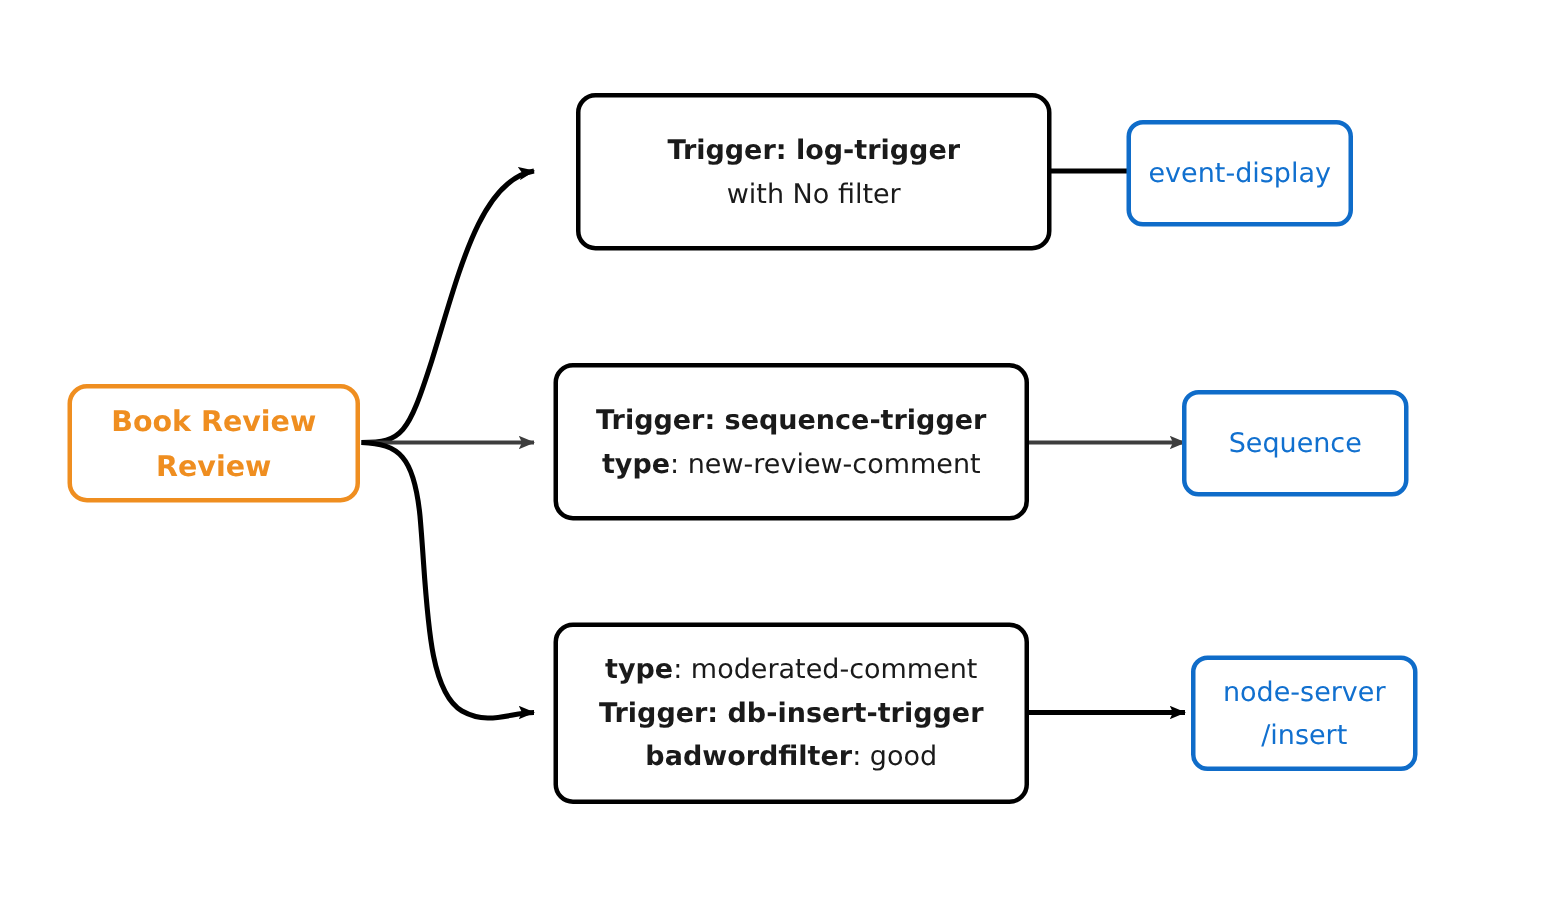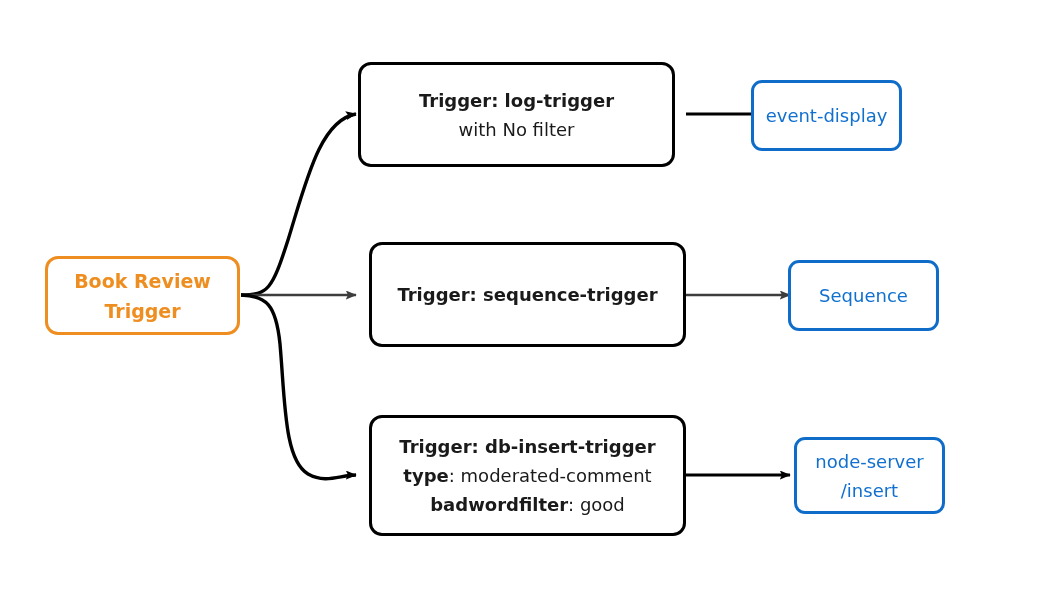--- a/index.html
+++ b/index.html
@@ -89,35 +89,36 @@
 
     <path d="M686,114 L790,114" fill="none" stroke="#000000" stroke-width="3.2" marker-end="url(#arrowBlack)"></path>
 
     <path d="M686,295 L790,295" fill="none" stroke="#3d3d3d" stroke-width="2.6" marker-end="url(#arrowGray)"></path>
 
     <path d="M686,475 L790,475" fill="none" stroke="#000000" stroke-width="3.2" marker-end="url(#arrowBlack)"></path>
   </svg>
 
   <div class="node-box broker-box" style="left:45px; top:256px; width:195px; height:79px;">
     <span class="txt-line">Book Review</span>
-    <span class="txt-line">Trigger</span>
+    <span class="txt-line">Review</span>
   </div>
 
-  <div class="node-box trigger-box" style="left:358px; top:62px; width:317px; height:105px;">
+  <div class="node-box trigger-box" style="left:384px; top:62px; width:317px; height:105px;">
     <span class="txt-line b">Trigger: log-trigger</span>
     <span class="txt-line">with No filter</span>
   </div>
 
   <div class="node-box trigger-box" style="left:369px; top:242px; width:317px; height:105px;">
     <span class="txt-line b">Trigger: sequence-trigger</span>
+    <span class="txt-line"><span class="b">type</span><span>: new-review-comment</span></span>
   </div>
 
   <div class="node-box trigger-box" style="left:369px; top:415px; width:317px; height:121px;">
+    <span class="txt-line"><span class="b">type</span><span>: moderated-comment</span></span>
     <span class="txt-line b">Trigger: db-insert-trigger</span>
-    <span class="txt-line"><span class="b">type</span><span>: moderated-comment</span></span>
     <span class="txt-line"><span class="b">badwordfilter</span><span>: good</span></span>
   </div>
 
   <div class="node-box target-box" style="left:751px; top:80px; width:151px; height:71px;">
     <span class="txt-line">event-display</span>
   </div>
 
   <div class="node-box target-box" style="left:788px; top:260px; width:151px; height:71px;">
     <span class="txt-line">Sequence</span>
   </div>

